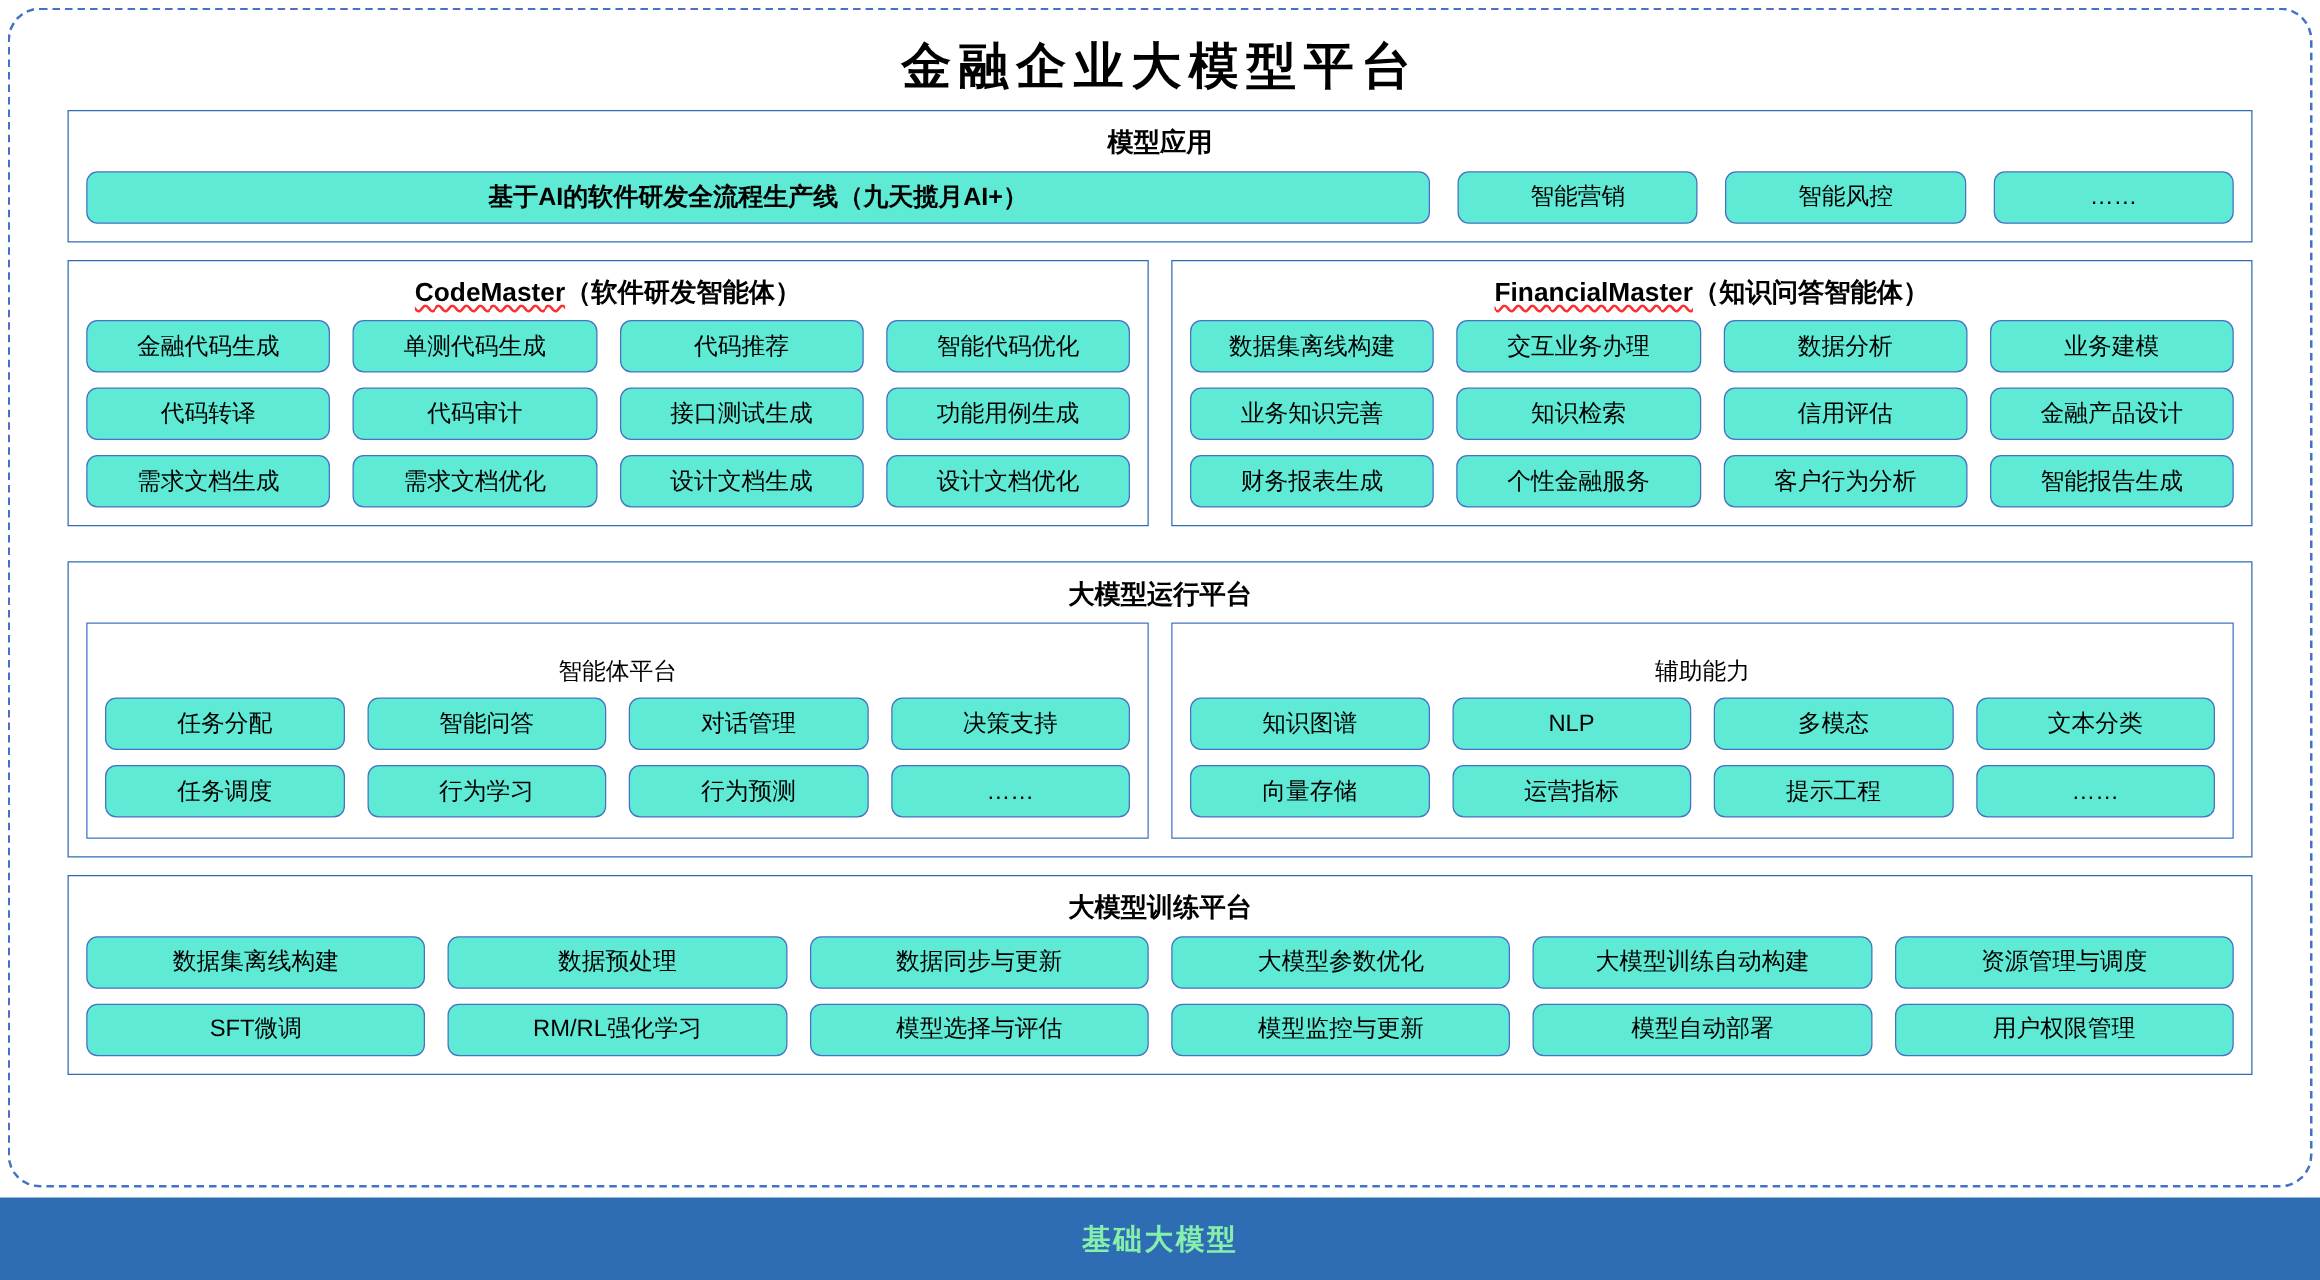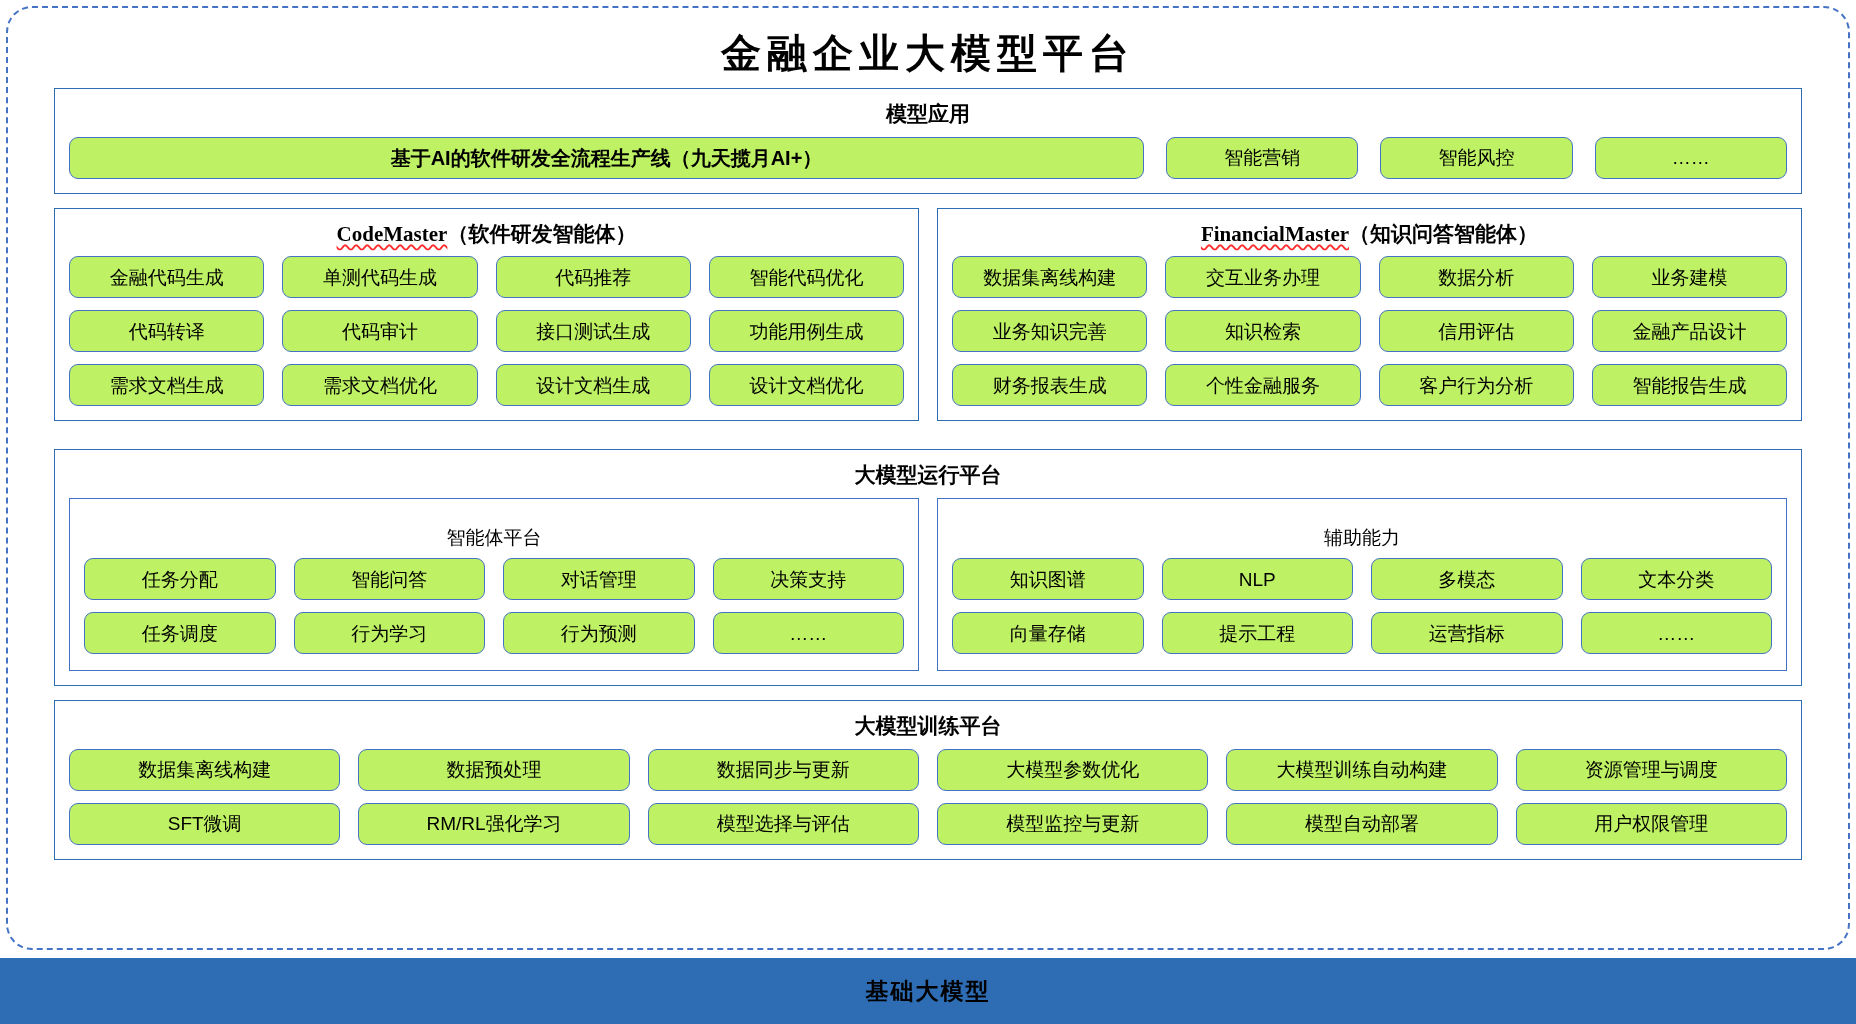--- a/index.html
+++ b/index.html
@@ -50,21 +50,20 @@
     padding: 10px 14px 14px 14px;
     margin-bottom: 14px;
   }
 
   .section-title {
     text-align: center;
     font-size: 21px;
     font-weight: 700;
     line-height: 1.5;
     padding-bottom: 6px;
-    font-family: Liberation Serif, serif;
   }
 
   .section-title .red-underline {
     text-decoration: underline;
     text-decoration-color: #ff2d2d;
     text-decoration-style: wavy;
     text-decoration-thickness: 1.5px;
     text-underline-offset: 3px;
   }
 
@@ -73,21 +72,21 @@
     font-size: 19px;
     font-weight: 400;
     line-height: 1.5;
     padding-bottom: 6px;
   }
 
   
   .pill {
     border: 1.4px solid #4472C4;
     border-radius: 9px;
-    background: #bef264;
+    background: #5eead4;
     height: 42px;
     display: flex;
     align-items: center;
     justify-content: center;
     font-size: 19px;
     line-height: 1;
     white-space: nowrap;
     padding: 0 10px;
   }
 
@@ -131,21 +130,21 @@
   }
 
   
   .base-bar {
     position: absolute;
     left: 0;
     top: 958px;
     width: 1856px;
     height: 66px;
     background: #2E6DB4;
-    color: #000000;
+    color: #86efac;
     display: flex;
     align-items: center;
     justify-content: center;
     font-size: 23px;
     font-weight: 700;
     letter-spacing: 2px;
   }
 </style>
 </head>
 <body>
@@ -237,22 +236,22 @@
         <div class="half">
           <div class="subsection-title">辅助能力</div>
           <div class="row">
             <div class="pill">知识图谱</div>
             <div class="pill">NLP</div>
             <div class="pill">多模态</div>
             <div class="pill">文本分类</div>
           </div>
           <div class="row">
             <div class="pill">向量存储</div>
+            <div class="pill">运营指标</div>
             <div class="pill">提示工程</div>
-            <div class="pill">运营指标</div>
             <div class="pill">……</div>
           </div>
         </div>
 
       </div>
     </div>
 
     <div class="section">
       <div class="section-title">大模型训练平台</div>
       <div class="row">

